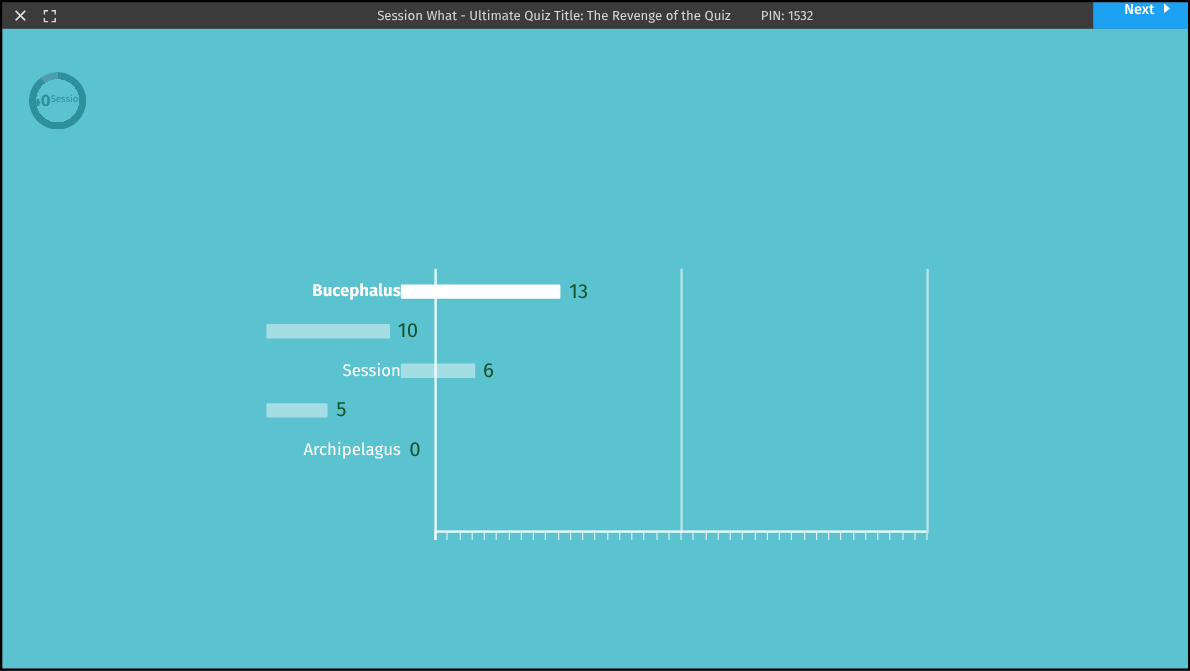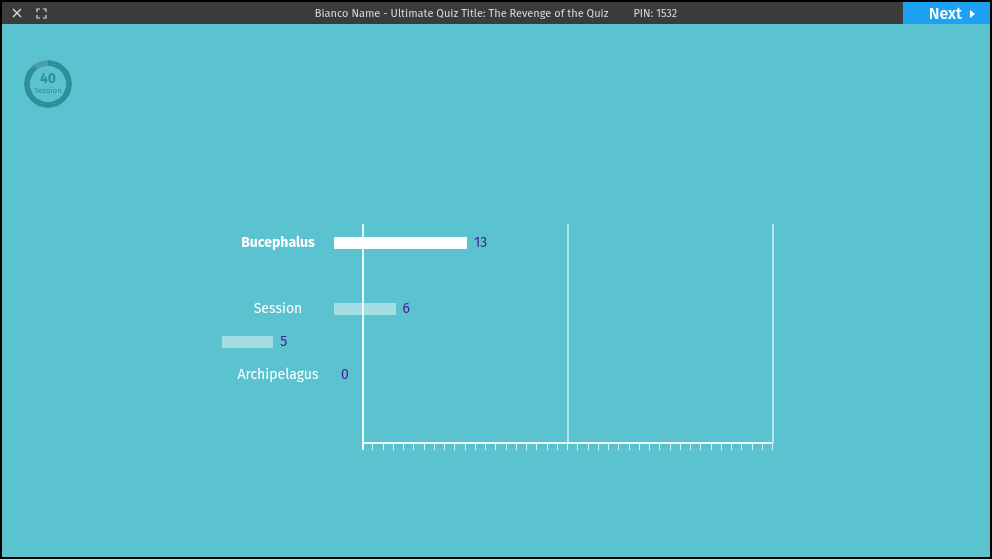--- a/index.html
+++ b/index.html
@@ -34,23 +34,23 @@
   .tb-left { display:flex; align-items:center; gap:14px; padding-left:10px; }
   .tb-icon { cursor:pointer; color:#ddd; display:flex; align-items:center; }
   .tb-center { position:absolute; left:0; right:0; text-align:center; pointer-events:none; }
   .tb-center span { color:#d7d7d7; }
   .sess { color:#a9a9a9; }
   .pin { margin-left:22px; color:#d7d7d7; }
   .next-btn {
     position:absolute; right:0; top:0; height:22px;
     background:#1da1f2;
     color:#fff;
-    font-size:16px;
+    font-size:12px;
     font-weight:500;
-    display:flex; align-items:center; gap:7px;
+    display:flex; gap:7px;
     padding:0 14px 0 26px;
     cursor:pointer;
   }
   .next-btn svg { transform:translateY(0.5px); }
 
   .answers-badge {
     position:absolute;
     left:22px; top:36px;
     width:48px; height:48px;
     border-radius:50%;
@@ -58,21 +58,21 @@
     align-items:center; justify-content:center;
     background:
       conic-gradient(#2f8f9a 0 324deg, rgba(0,0,0,0.18) 324deg 360deg);
     -webkit-mask: radial-gradient(circle at center, transparent 0 18px, #000 18px);
             mask: radial-gradient(circle at center, transparent 0 18px, #000 18px);
   }
   .answers-badge-inner {
     position:absolute;
     left:22px; top:36px;
     width:48px; height:48px;
-    display:flex; flex-direction:column;
+    display:flex; 
     align-items:center; justify-content:center;
     color:#2f8f9a;
     text-align:center;
   }
   .answers-count { font-size:14px; font-weight:700; line-height:1; }
   .answers-label { font-size:8px; line-height:1.2; }
 
   .question {
     position:absolute;
     left:83px; top:28px;
@@ -90,38 +90,38 @@
     width:560px;
   }
   .row {
     display:flex; align-items:center;
     height:33px;
   }
   .row .label {
     width:112px;
     color:#fff;
     font-size:14px;
-    text-align:center;
+    text-align:right;
   }
   .row.is-top .label { font-weight:700; }
   .row .barwrap {
     position:relative;
     flex:1;
     height:100%;
     display:flex; align-items:center;
   }
   .row .bar {
     height:12px;
     background:rgba(255,255,255,0.45);
     border-radius:1px;
   }
   .row.is-top .bar { background:#fff; }
   .row .val {
-    color:#4c1d95;
-    font-size:14px;
+    color:#14532d;
+    font-size:17px;
     margin-left:7px;
   }
 
   .axis {
     position:absolute;
     left:360px; top:202px;
     width:410px;
     height:224px;
     pointer-events:none;
   }
@@ -151,21 +151,21 @@
             <path d="M1 1 L9 9 M9 1 L1 9" stroke="#ddd" stroke-width="1.4" fill="none"></path>
           </svg>
       </span>
       <span class="tb-icon">
         <svg width="11" height="11" viewBox="0 0 11 11">
           <path d="M1 4 V1 H4 M7 1 H10 V4 M10 7 V10 H7 M4 10 H1 V7" stroke="#ddd" stroke-width="1.2" fill="none"></path>
         </svg>
       </span>
     </div>
     <div class="tb-center">
-      <span class="sess">Bianco Name</span><span class="sess"> - </span><span>Ultimate Quiz Title: The Revenge of the Quiz</span>
+      <span class="sess">Session What</span><span class="sess"> - </span><span>Ultimate Quiz Title: The Revenge of the Quiz</span>
       <span class="pin"><span>PIN:</span> <span>1532</span></span>
     </div>
     <div class="next-btn">
       <span>Next</span>
       <svg width="7" height="9" viewBox="0 0 7 9">
           <path d="M1 0.5 L6 4.5 L1 8.5 Z" fill="#fff"></path>
         </svg>
     </div>
   </div>
 
@@ -229,20 +229,24 @@
 
     <div class="chart-area" id="chart">
         <div class="row is-top">
           <div class="label">Bucephalus</div>
           <div class="barwrap">
             <div class="bar" style="width: 133.25px;"></div>
             <div class="val">13</div>
           </div>
         </div>
         <div class="row">
+          <div class="barwrap">
+            <div class="bar" style="width: 102.5px;"></div>
+            <div class="val">10</div>
+          </div>
         </div>
         <div class="row">
           <div class="label">Session</div>
           <div class="barwrap">
             <div class="bar" style="width: 61.5px;"></div>
             <div class="val">6</div>
           </div>
         </div>
         <div class="row">
           <div class="barwrap">

